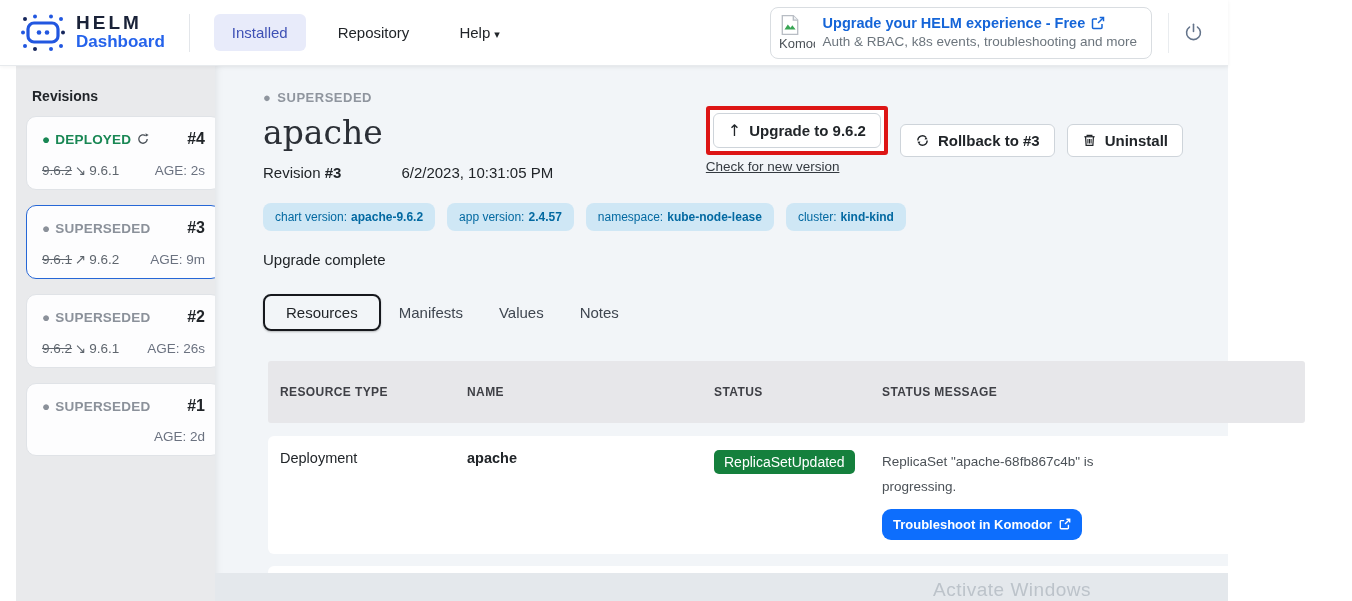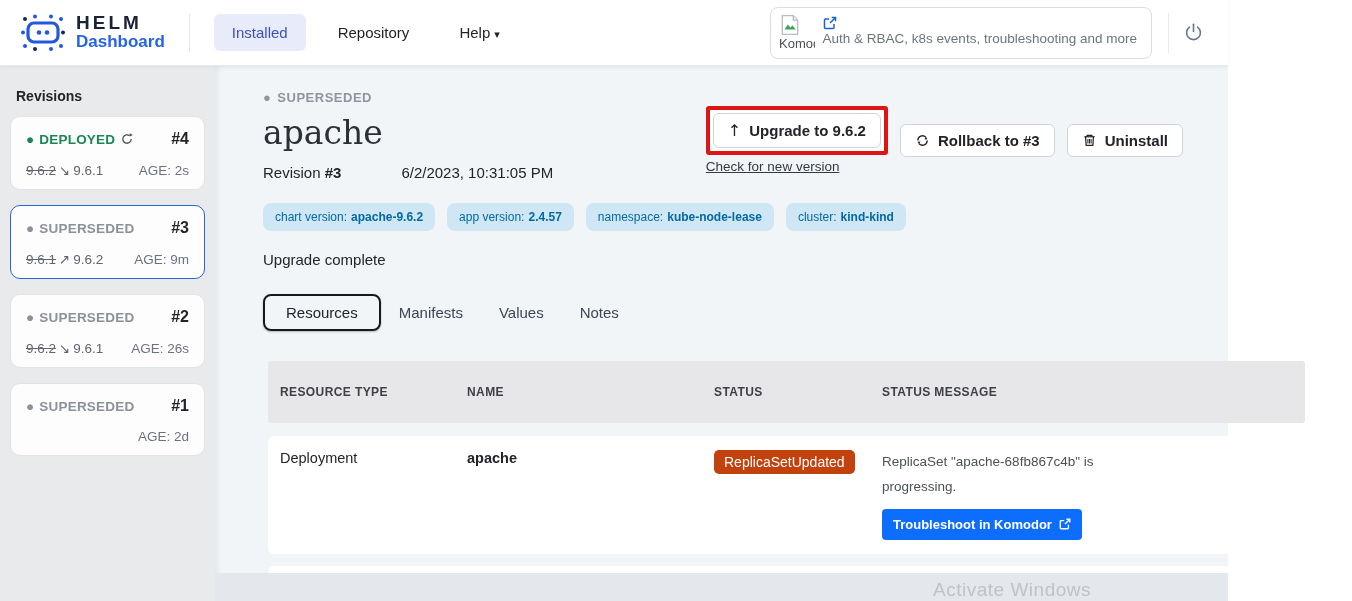--- a/index.html
+++ b/index.html
@@ -23,21 +23,21 @@
             padding:5px 14px 5px 8px; background:#fff; height:52px; max-width:382px; }
   .banner-img { width:42px; overflow:hidden; display:flex; flex-direction:column; align-items:flex-start; color:#4b5157; }
   .banner-img .alt { font-size:13px; white-space:nowrap; color:#4b5157; }
   .banner-txt { line-height:1.4; }
   .banner-title { font-size:14.5px; font-weight:700; color:#1565d8; display:flex; align-items:center; gap:6px; white-space:nowrap; }
   .banner-sub { font-size:13.5px; color:#6c757d; white-space:nowrap; }
   .power { color:#64748b; margin:0 10px 0 4px; display:flex; cursor:pointer; }
   .hdr-div2 { width:1px; height:40px; background:#e9ecef; margin-left:16px; margin-right:10px; }
 
   
-  .sidebar { position:absolute; top:66px; left:0; width:215px; bottom:0; background:#e9eaec; }
+  .sidebar { position:absolute; top:66px; left:16px; width:215px; bottom:0; background:#e9eaec; }
   .sidebar h3 { font-size:14px; font-weight:700; color:#212529; margin:22px 0 12px 16px; }
   .rev-card { background:#fdfdfe; border:1px solid #e0e3e7; border-radius:10px; margin:0 10px 15px 10px;
               padding:13px 15px 11px 15px; min-height:67px; cursor:pointer; }
   .rev-card.selected { border:1.5px solid #2667d6; }
   .rev-top { display:flex; align-items:center; }
   .rev-status { font-size:13.5px; font-weight:700; letter-spacing:.2px; display:flex; align-items:center; gap:5px; }
   .rev-status.green { color:#198754; }
   .rev-status.gray { color:#8b919a; }
   .rev-num { margin-left:auto; font-size:16px; font-weight:700; color:#212529; }
   .rev-bottom { display:flex; align-items:center; margin-top:14px; font-size:13.5px; color:#5f666e; }
@@ -75,25 +75,25 @@
   .tab.active { border:2px solid #16181d; border-radius:8px; padding:8px 21px; color:#212529; box-shadow:0 1px 2px rgba(0,0,0,.25); background:transparent; }
 
   .table { margin-top:30px; margin-left:5px; width:1037px; }
   .thead { display:grid; grid-template-columns:187px 247px 168px 1fr; background:#e7e7ea; border-radius:3px;
            padding:24px 12px; font-size:12px; font-weight:700; letter-spacing:.4px; color:#3f4046; }
   .trow { display:grid; grid-template-columns:187px 247px 168px 1fr; background:#fff; border-radius:6px;
           padding:14px 12px; margin-top:13px; font-size:14.5px; color:#212529; align-items:start; }
   .trow.compact { padding:10px 12px; align-items:center; min-height:41px; margin-top:12px; }
   .cell-name { font-weight:700; }
   .badge { display:inline-block; border-radius:5px; padding:4px 10px; font-size:14px; }
-  .badge-yellow { background:#c2410c; color:#fff; }
+  .badge-yellow { background:#15803d; color:#fff; }
   .badge-green { background:#8ceebb; color:#1f2937; }
   .msg { font-size:13.5px; color:#4b5157; line-height:1.85; max-width:215px; }
   .btn-komodor { margin-top:9px; display:inline-flex; align-items:center; gap:7px; background:#0d6efd; color:#fff;
-                 border:none; border-radius:4px; padding:8px 11px; font-size:13px; font-weight:700; cursor:pointer; font-family:"Liberation Sans", sans-serif; }
+                 border:none; border-radius:9px; padding:8px 11px; font-size:13px; font-weight:700; cursor:pointer; font-family:"Liberation Sans", sans-serif; }
   svg { display:block; }
 </style>
 </head>
 <body>
 
 <div class="stage">
 
   <div class="header">
     <div class="logo">
       <span>
@@ -131,20 +131,21 @@
         <span class="banner-img">
           <svg width="22" height="22" viewBox="0 0 20 20">
             <path d="M3 1.5h10l4 4v13H3z" fill="#fff" stroke="#b8bdc4" stroke-width="1.2"></path>
             <path d="M13 1.5v4h4" fill="#eef1f4" stroke="#b8bdc4" stroke-width="1.2"></path>
             <path d="M5 14l3-4.5 2.5 3 1.6-2.2 3 3.7H5z" fill="#3aa655"></path>
           </svg>
           <span class="alt">Komodor</span>
         </span>
         <span class="banner-txt">
           <div class="banner-title">
+            <span>Upgrade your HELM experience - Free</span>
             <span>
               <svg width="14" height="14" viewBox="0 0 14 14" stroke="#1565d8" fill="none" stroke-width="1.5">
                 <path d="M11 8v3.5a1 1 0 0 1-1 1H2.5a1 1 0 0 1-1-1V4a1 1 0 0 1 1-1H6"></path>
                 <path d="M8.7 1.5h3.8v3.8"></path>
                   <path d="M12.3 1.7L7 7"></path>
               </svg>
             </span>
           </div>
           <div class="banner-sub">Auth &amp; RBAC, k8s events, troubleshooting and more</div>
         </span>

